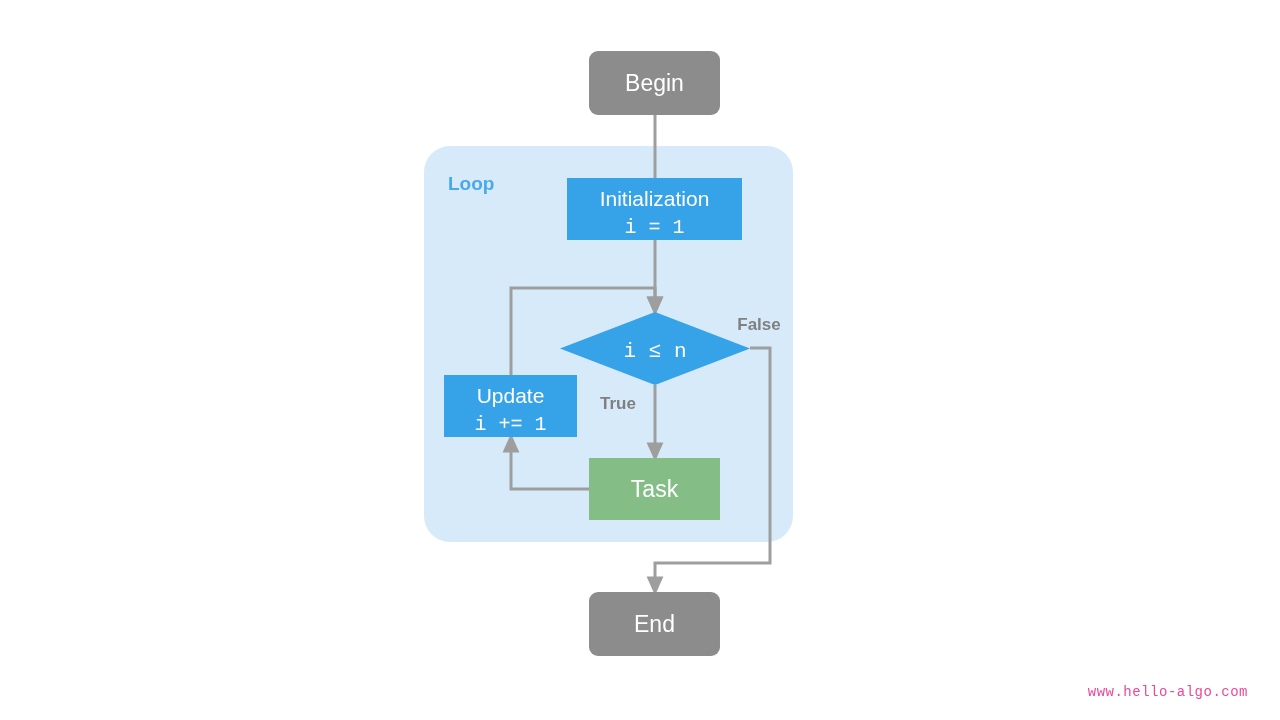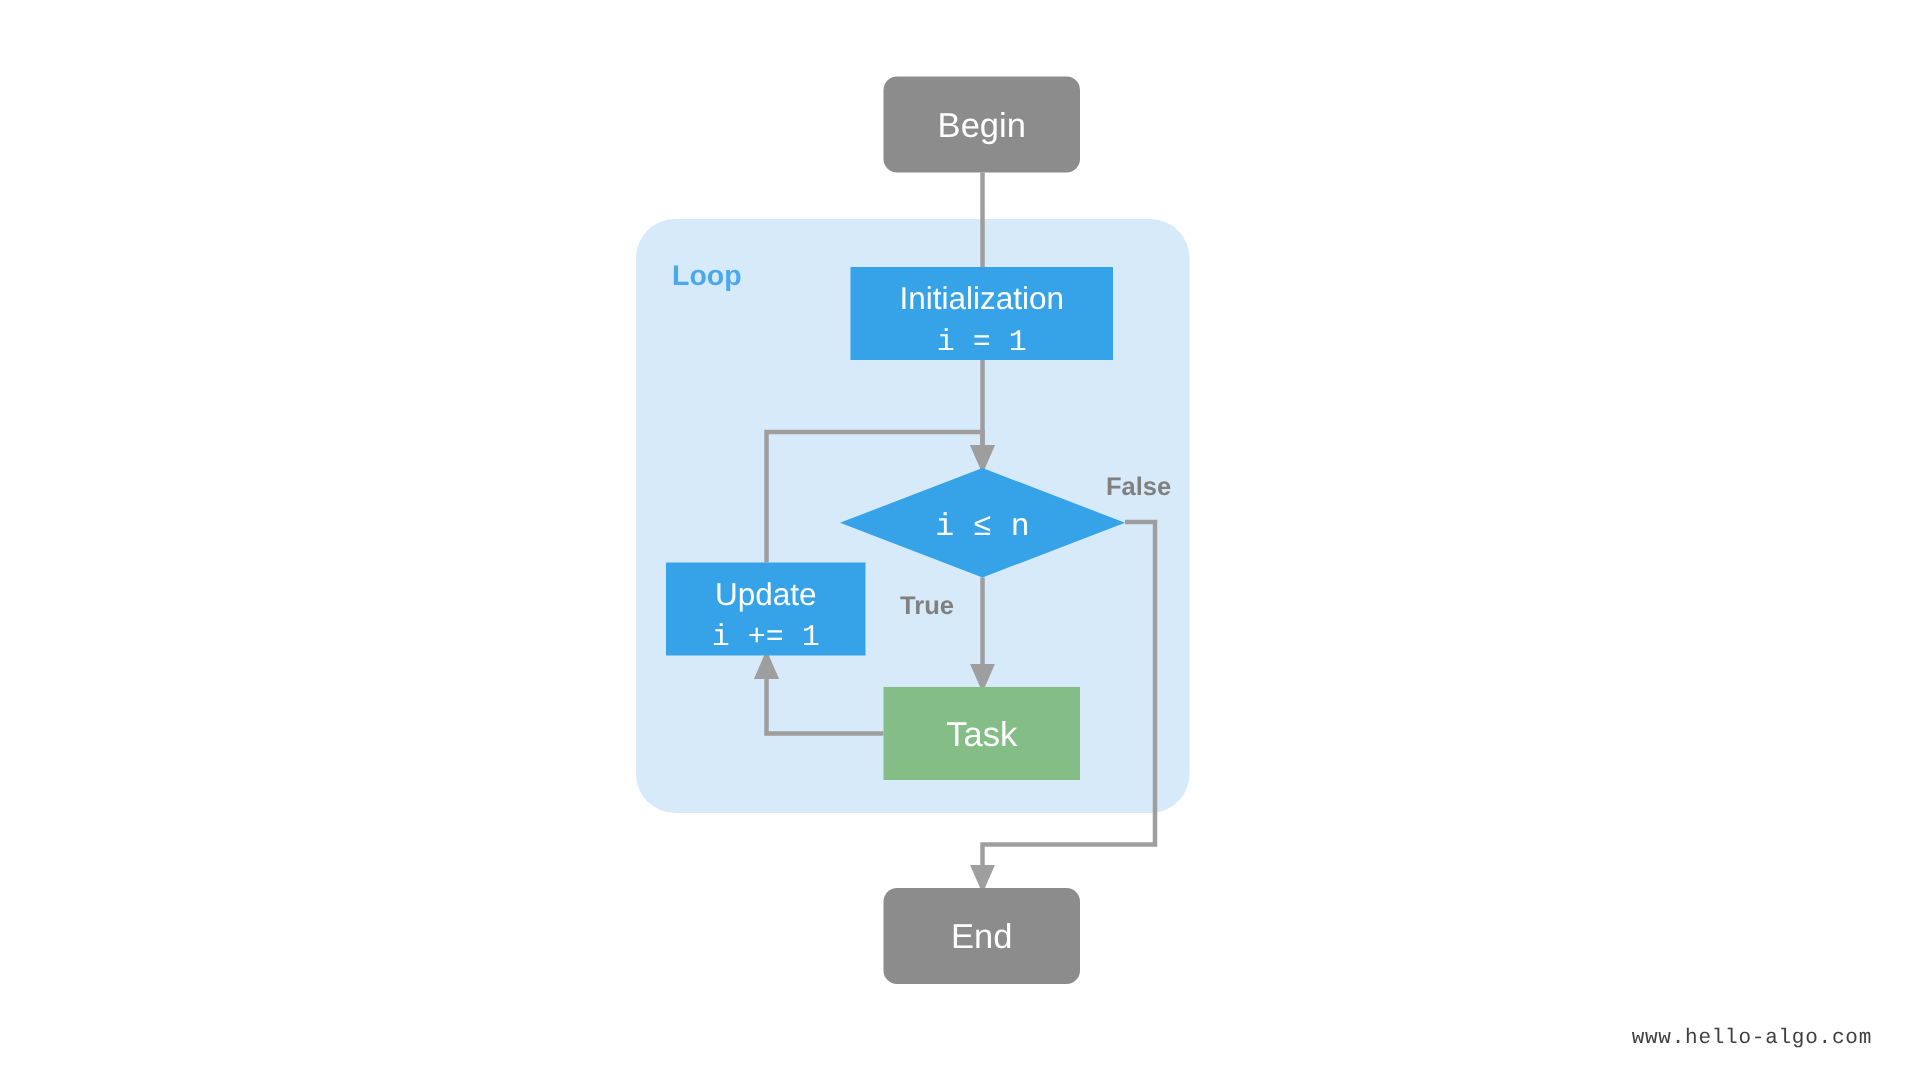--- a/index.html
+++ b/index.html
@@ -40,21 +40,21 @@
     font-family: "Liberation Sans", sans-serif;
     font-weight: bold;
     font-size: 19px;
   }
   .watermark {
     position: absolute;
     right: 32px;
     bottom: 20px;
     font-family: "Liberation Mono", monospace;
     font-size: 14px;
-    color: #404040;
+    color: #ec4899;
     letter-spacing: 0.5px;
     white-space: nowrap;
   }
 </style>
 </head>
 <body>
 
 <div id="stage">
 
   <svg class="layer" viewBox="0 0 1280 720">

